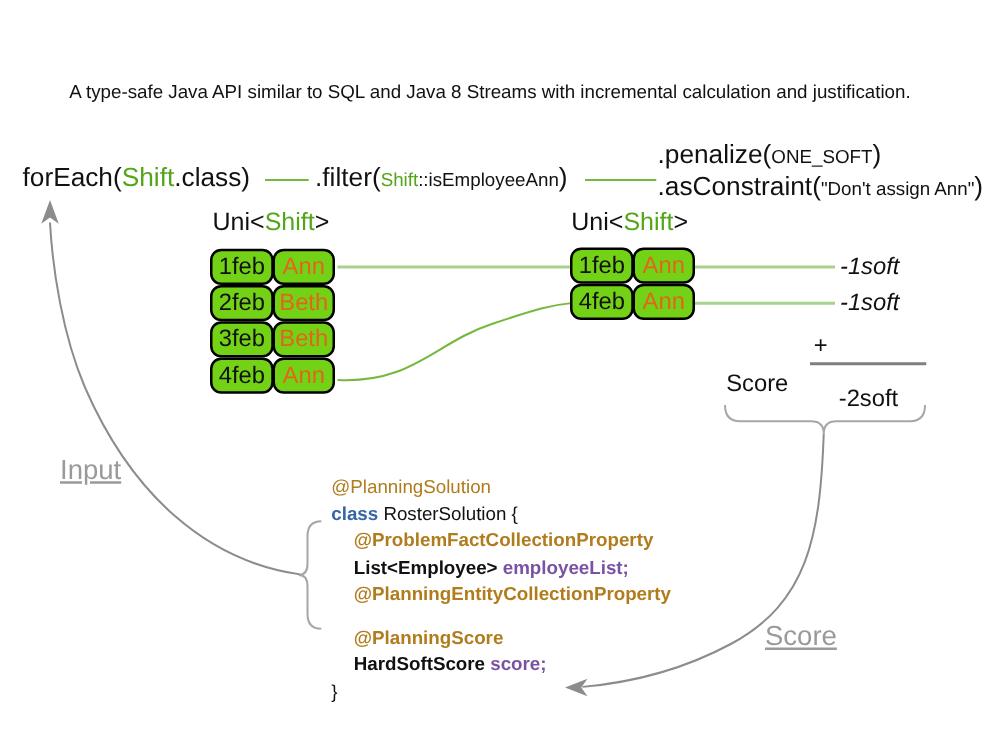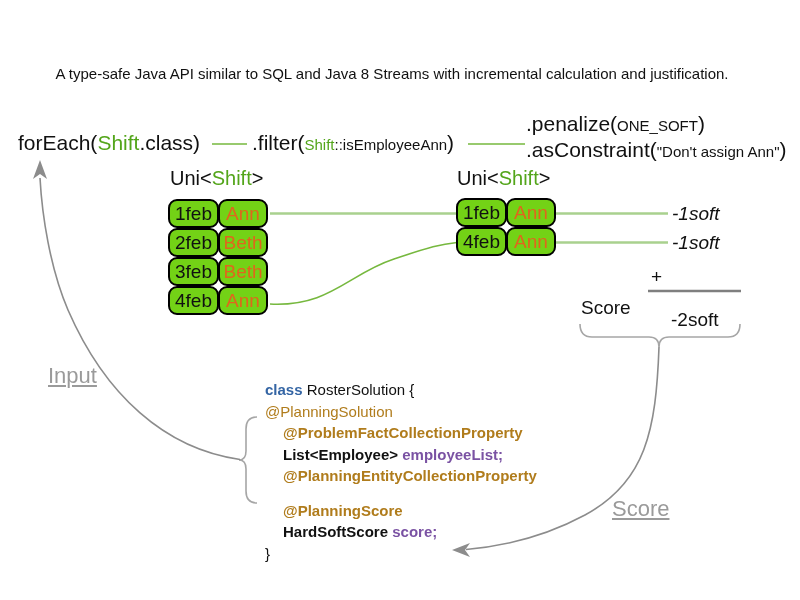--- a/index.html
+++ b/index.html
@@ -112,22 +112,22 @@
   <div class="abs penalty" style="left:672px;top:203px;">-1soft</div>
   <div class="abs penalty" style="left:672px;top:232px;">-1soft</div>
   <div class="abs plus" style="left:651px;top:266px;">+</div>
   <div class="abs scorelbl" style="left:581px;top:297px;">Score</div>
   <div class="abs scorelbl" style="left:671px;top:297px;margin-top:12px;">-2soft</div>
 
   <div class="abs flowlbl" style="left:48px;top:363px;">Input</div>
   <div class="abs flowlbl" style="left:612px;top:496px;">Score</div>
 
   <div class="abs code">
+    <div><span class="ann">@PlanningSolution</span></div>
     <div><span class="kw">class</span><span> RosterSolution {</span></div>
-    <div><span class="ann">@PlanningSolution</span></div>
     <div class="ind"><span class="ann">@ProblemFactCollectionProperty</span></div>
     <div class="ind"><span>List&lt;Employee&gt; </span><span class="fld">employeeList;</span></div>
     <div class="ind"><span class="ann">@PlanningEntityCollectionProperty</span></div>
     <div class="blank"></div>
     <div class="ind"><span class="ann">@PlanningScore</span></div>
     <div class="ind"><span>HardSoftScore </span><span class="fld">score;</span></div>
     <div><span>}</span></div>
   </div>
 
 </div>

